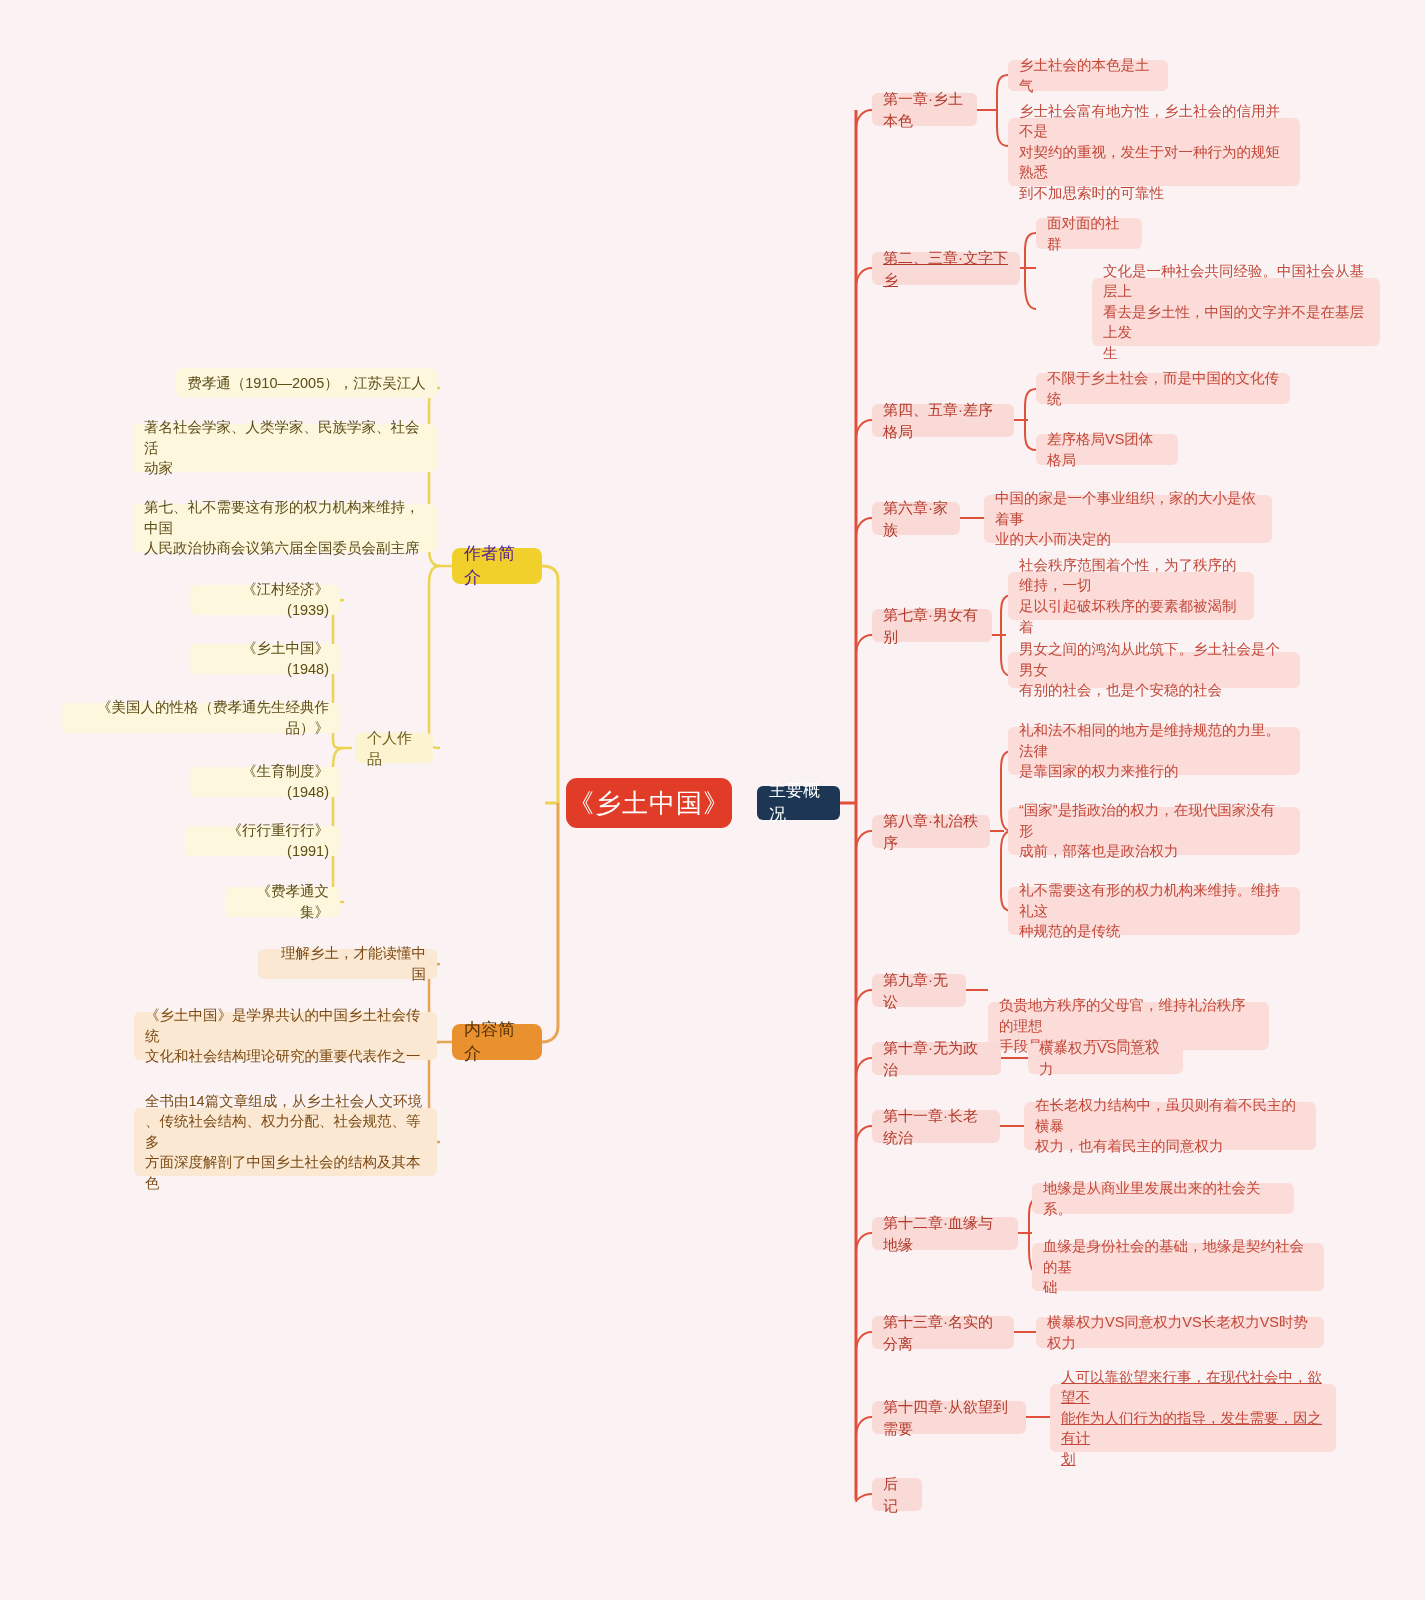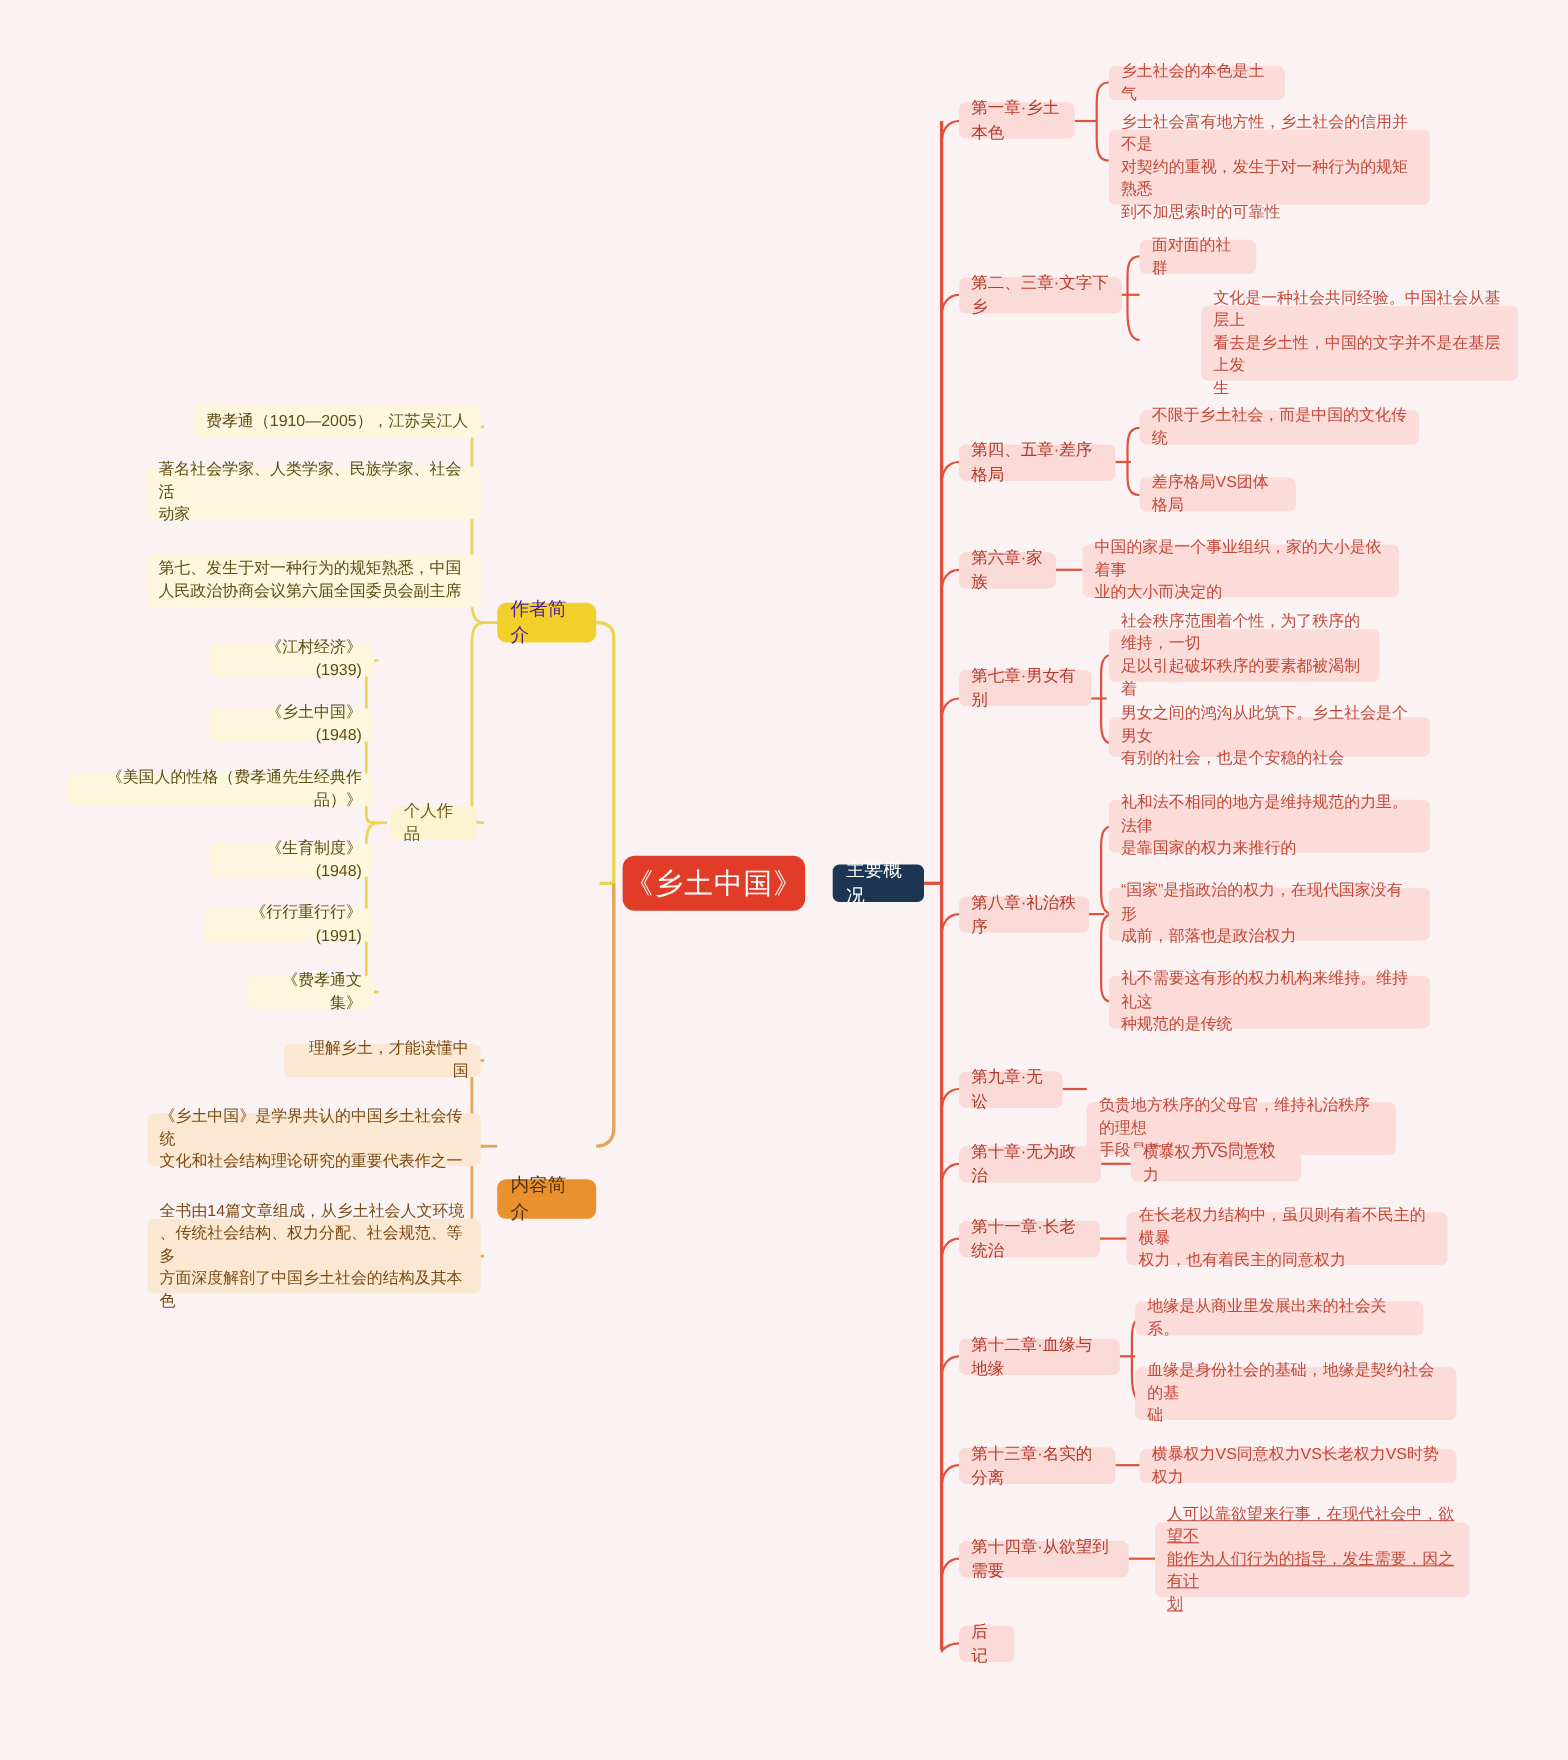--- a/index.html
+++ b/index.html
@@ -77,21 +77,20 @@
   .leaf-yellow.ctr { justify-content: center; text-align: center; }
 
   
   .branch-orange {
     background: #e8912e;
     color: #583104;
     font-size: 17px;
     justify-content: center;
     padding: 0 12px;
     border-radius: 8px;
-    margin-top: 48px;
   }
   .leaf-orange {
     background: #fbe8d2;
     color: #7b4a14;
     font-size: 14.5px;
     padding: 7px 11px;
     border-radius: 6px;
   }
   .leaf-orange.ra { justify-content: flex-end; text-align: right; }
 
@@ -192,21 +191,21 @@
 
   <div class="node root" style="left:566px; top:778px; width:166px; height:50px;">《乡土中国》</div>
 
   <div class="node overview" style="left:757px; top:786px; width:83px; height:34px;">主要概况</div>
 
   <div class="node branch-yellow" style="left:452px; top:548px; width:90px; height:36px;">作者简介</div>
 
   <div class="node leaf-yellow ctr" style="left:176px; top:368px; width:261px; height:30px;">费孝通（1910—2005），江苏吴江人</div>
   <div class="node leaf-yellow" style="left:133px; top:424px; width:304px; height:48px;">著名社会学家、人类学家、民族学家、社会活
 动家</div>
-  <div class="node leaf-yellow" style="left:133px; top:504px; width:304px; height:48px;">第七、发生于对一种行为的规矩熟悉，中国
+  <div class="node leaf-yellow" style="left:133px; top:504px; width:304px; height:48px;">第七、礼不需要这有形的权力机构来维持，中国
 人民政治协商会议第六届全国委员会副主席</div>
 
   <div class="node sub-yellow" style="left:355px; top:733px; width:78px; height:30px;">个人作品</div>
 
   <div class="node leaf-yellow ra" style="left:190px; top:585px; width:150px; height:30px;">《江村经济》(1939)</div>
   <div class="node leaf-yellow ra" style="left:190px; top:644px; width:150px; height:30px;">《乡土中国》(1948)</div>
   <div class="node leaf-yellow ra" style="left:62px; top:703px; width:278px; height:30px;">《美国人的性格（费孝通先生经典作品）》</div>
   <div class="node leaf-yellow ra" style="left:190px; top:767px; width:150px; height:30px;">《生育制度》(1948)</div>
   <div class="node leaf-yellow ra" style="left:185px; top:826px; width:155px; height:30px;">《行行重行行》(1991)</div>
   <div class="node leaf-yellow ra" style="left:225px; top:887px; width:115px; height:30px;">《费孝通文集》</div>
@@ -219,21 +218,21 @@
   <div class="node leaf-orange" style="left:134px; top:1108px; width:303px; height:68px;">全书由14篇文章组成，从乡土社会人文环境
 、传统社会结构、权力分配、社会规范、等多
 方面深度解剖了中国乡土社会的结构及其本色</div>
 
   <div class="node chap" style="left:872px; top:93px; width:105px; height:33px;">第一章·乡土本色</div>
   <div class="node detail" style="left:1008px; top:60px; width:160px; height:31px;">乡土社会的本色是土气</div>
   <div class="node detail" style="left:1008px; top:118px; width:292px; height:68px;">乡士社会富有地方性，乡土社会的信用并不是
 对契约的重视，发生于对一种行为的规矩熟悉
 到不加思索时的可靠性</div>
 
-  <div class="node chap" style="left:872px; top:252px; width:148px; height:33px;">第二、三章·文字下乡</div>
+  <div class="node chap" style="left:872px; top:252px; width:148px; height:33px;text-decoration:underline;">第二、三章·文字下乡</div>
   <div class="node detail" style="left:1036px; top:218px; width:106px; height:31px;">面对面的社群</div>
   <div class="node detail" style="left:1092px; top:278px; width:288px; height:68px;">文化是一种社会共同经验。中国社会从基层上
 看去是乡土性，中国的文字并不是在基层上发
 生</div>
 
   <div class="node chap" style="left:872px; top:404px; width:142px; height:33px;">第四、五章·差序格局</div>
   <div class="node detail" style="left:1036px; top:373px; width:254px; height:31px;">不限于乡土社会，而是中国的文化传统</div>
   <div class="node detail" style="left:1036px; top:434px; width:142px; height:31px;">差序格局VS团体格局</div>
 
   <div class="node chap" style="left:872px; top:502px; width:88px; height:33px;">第六章·家族</div>

